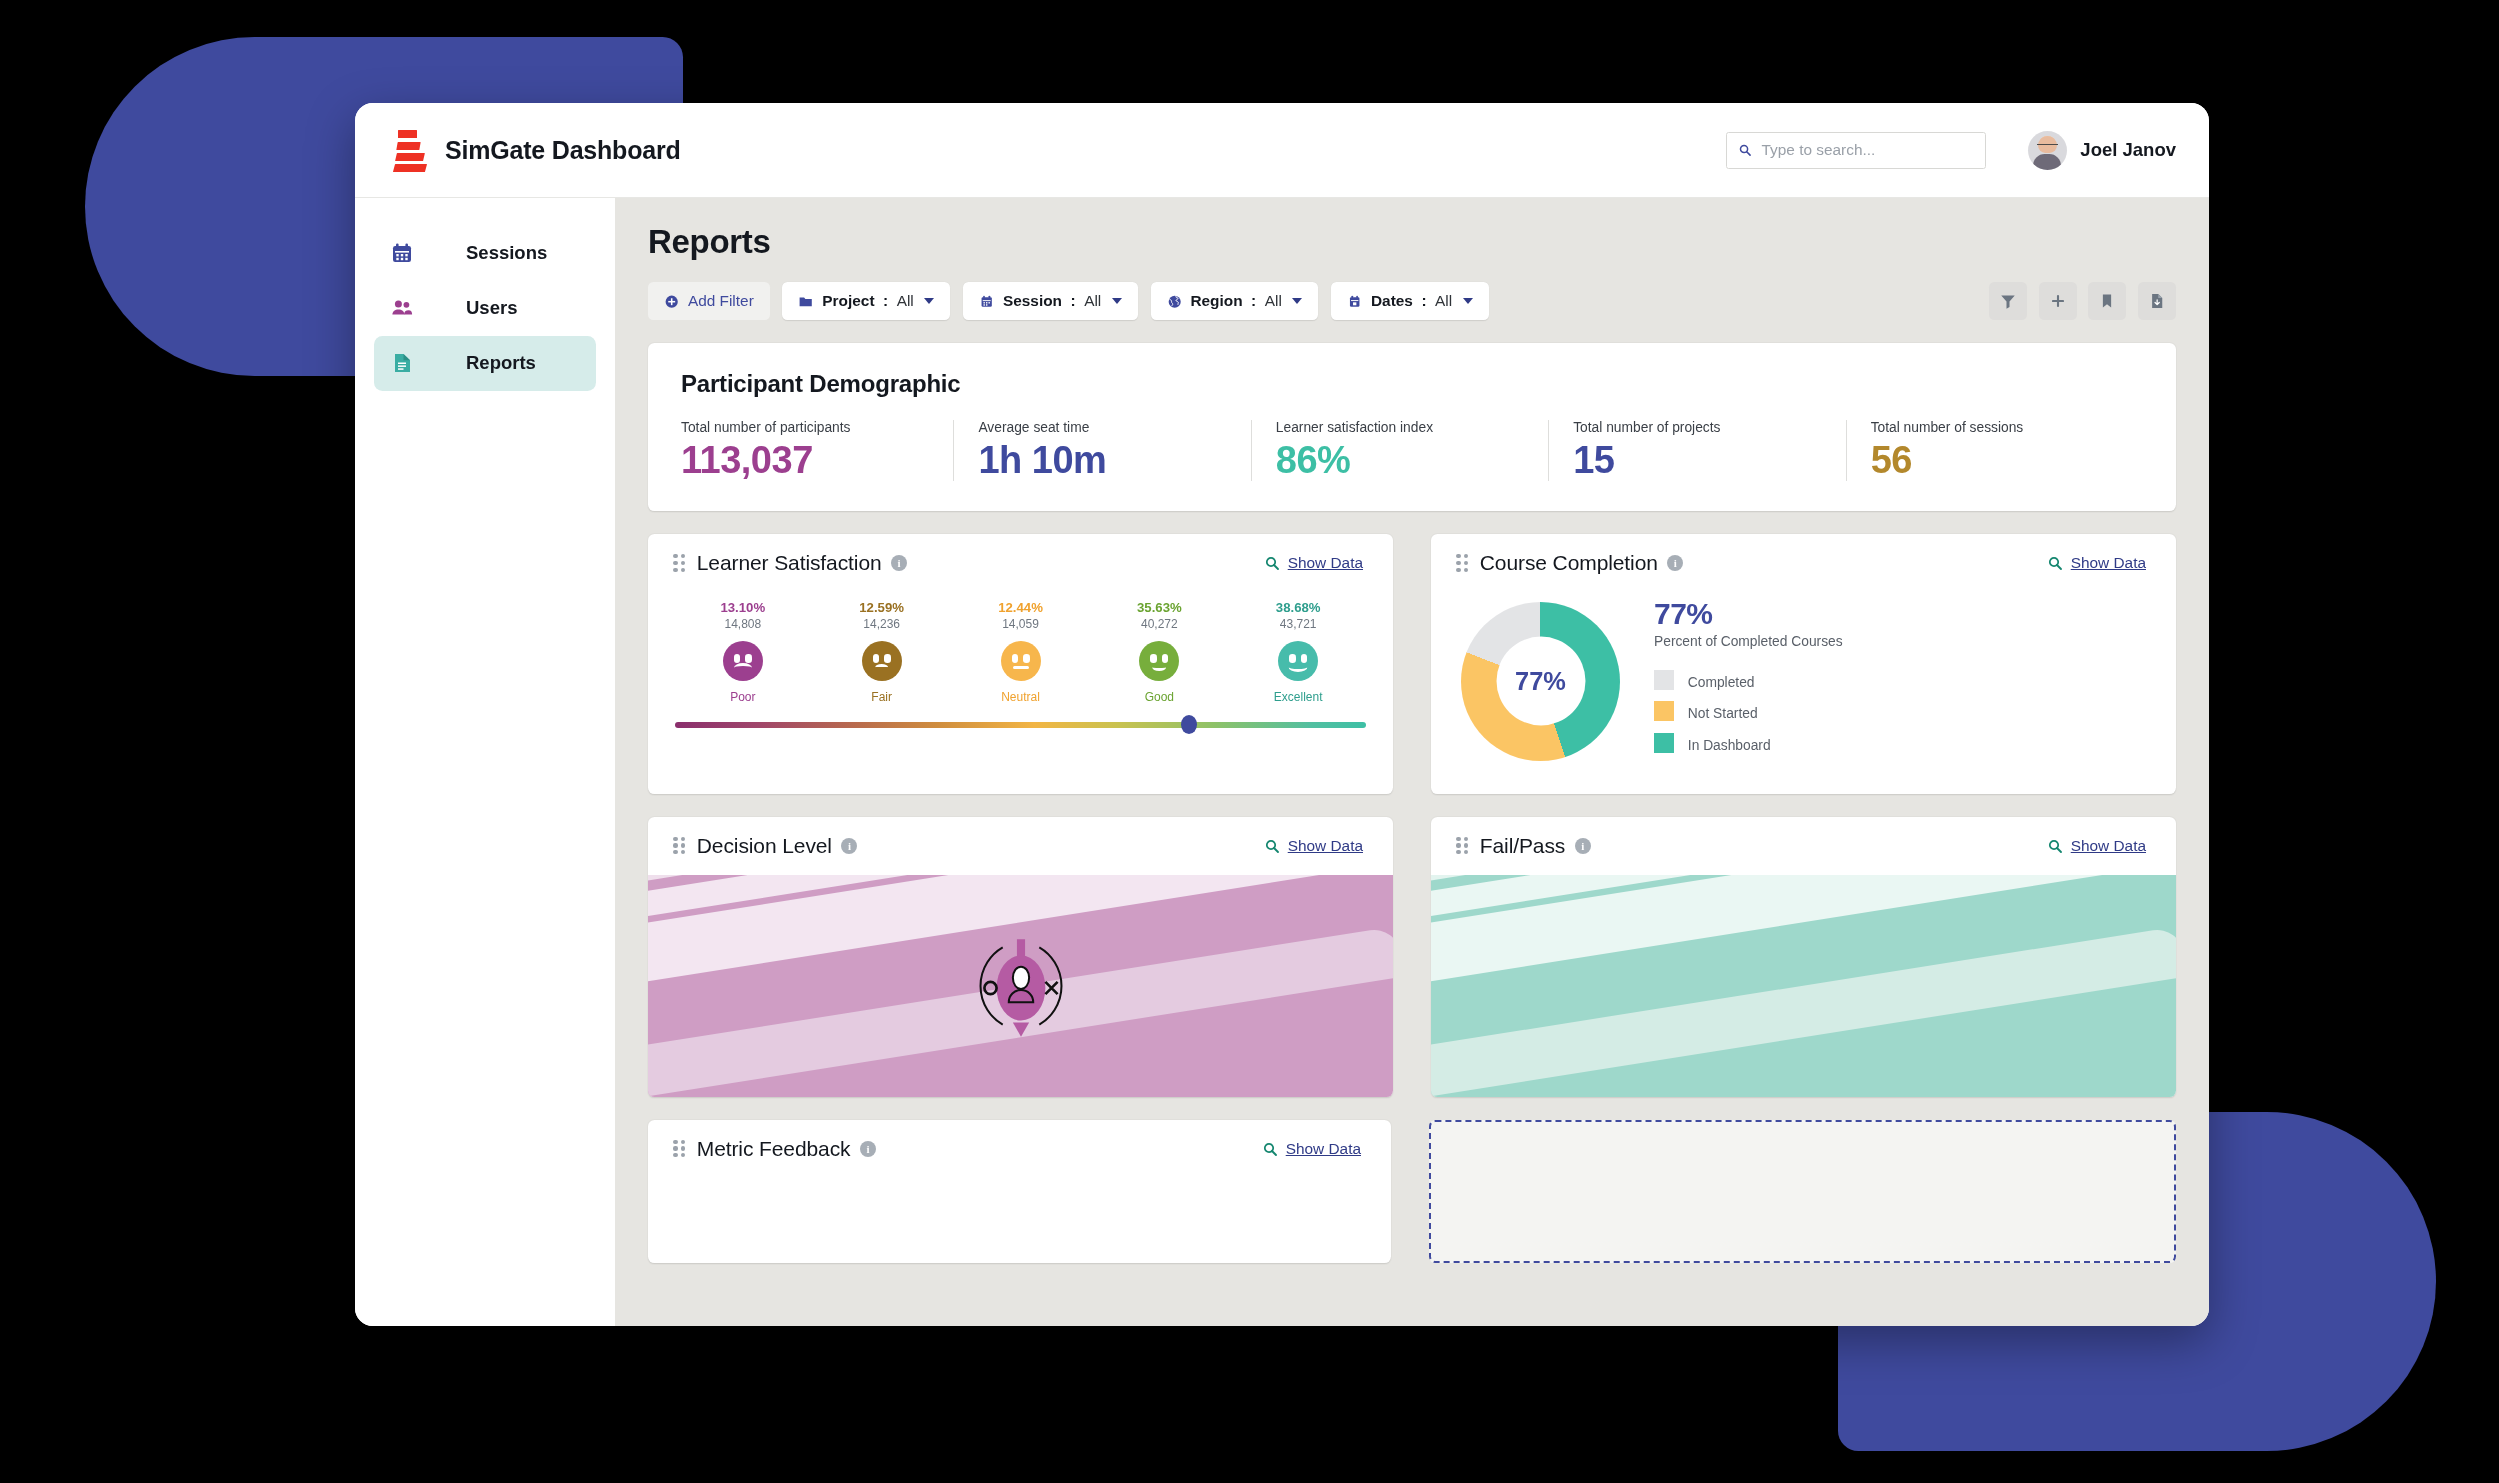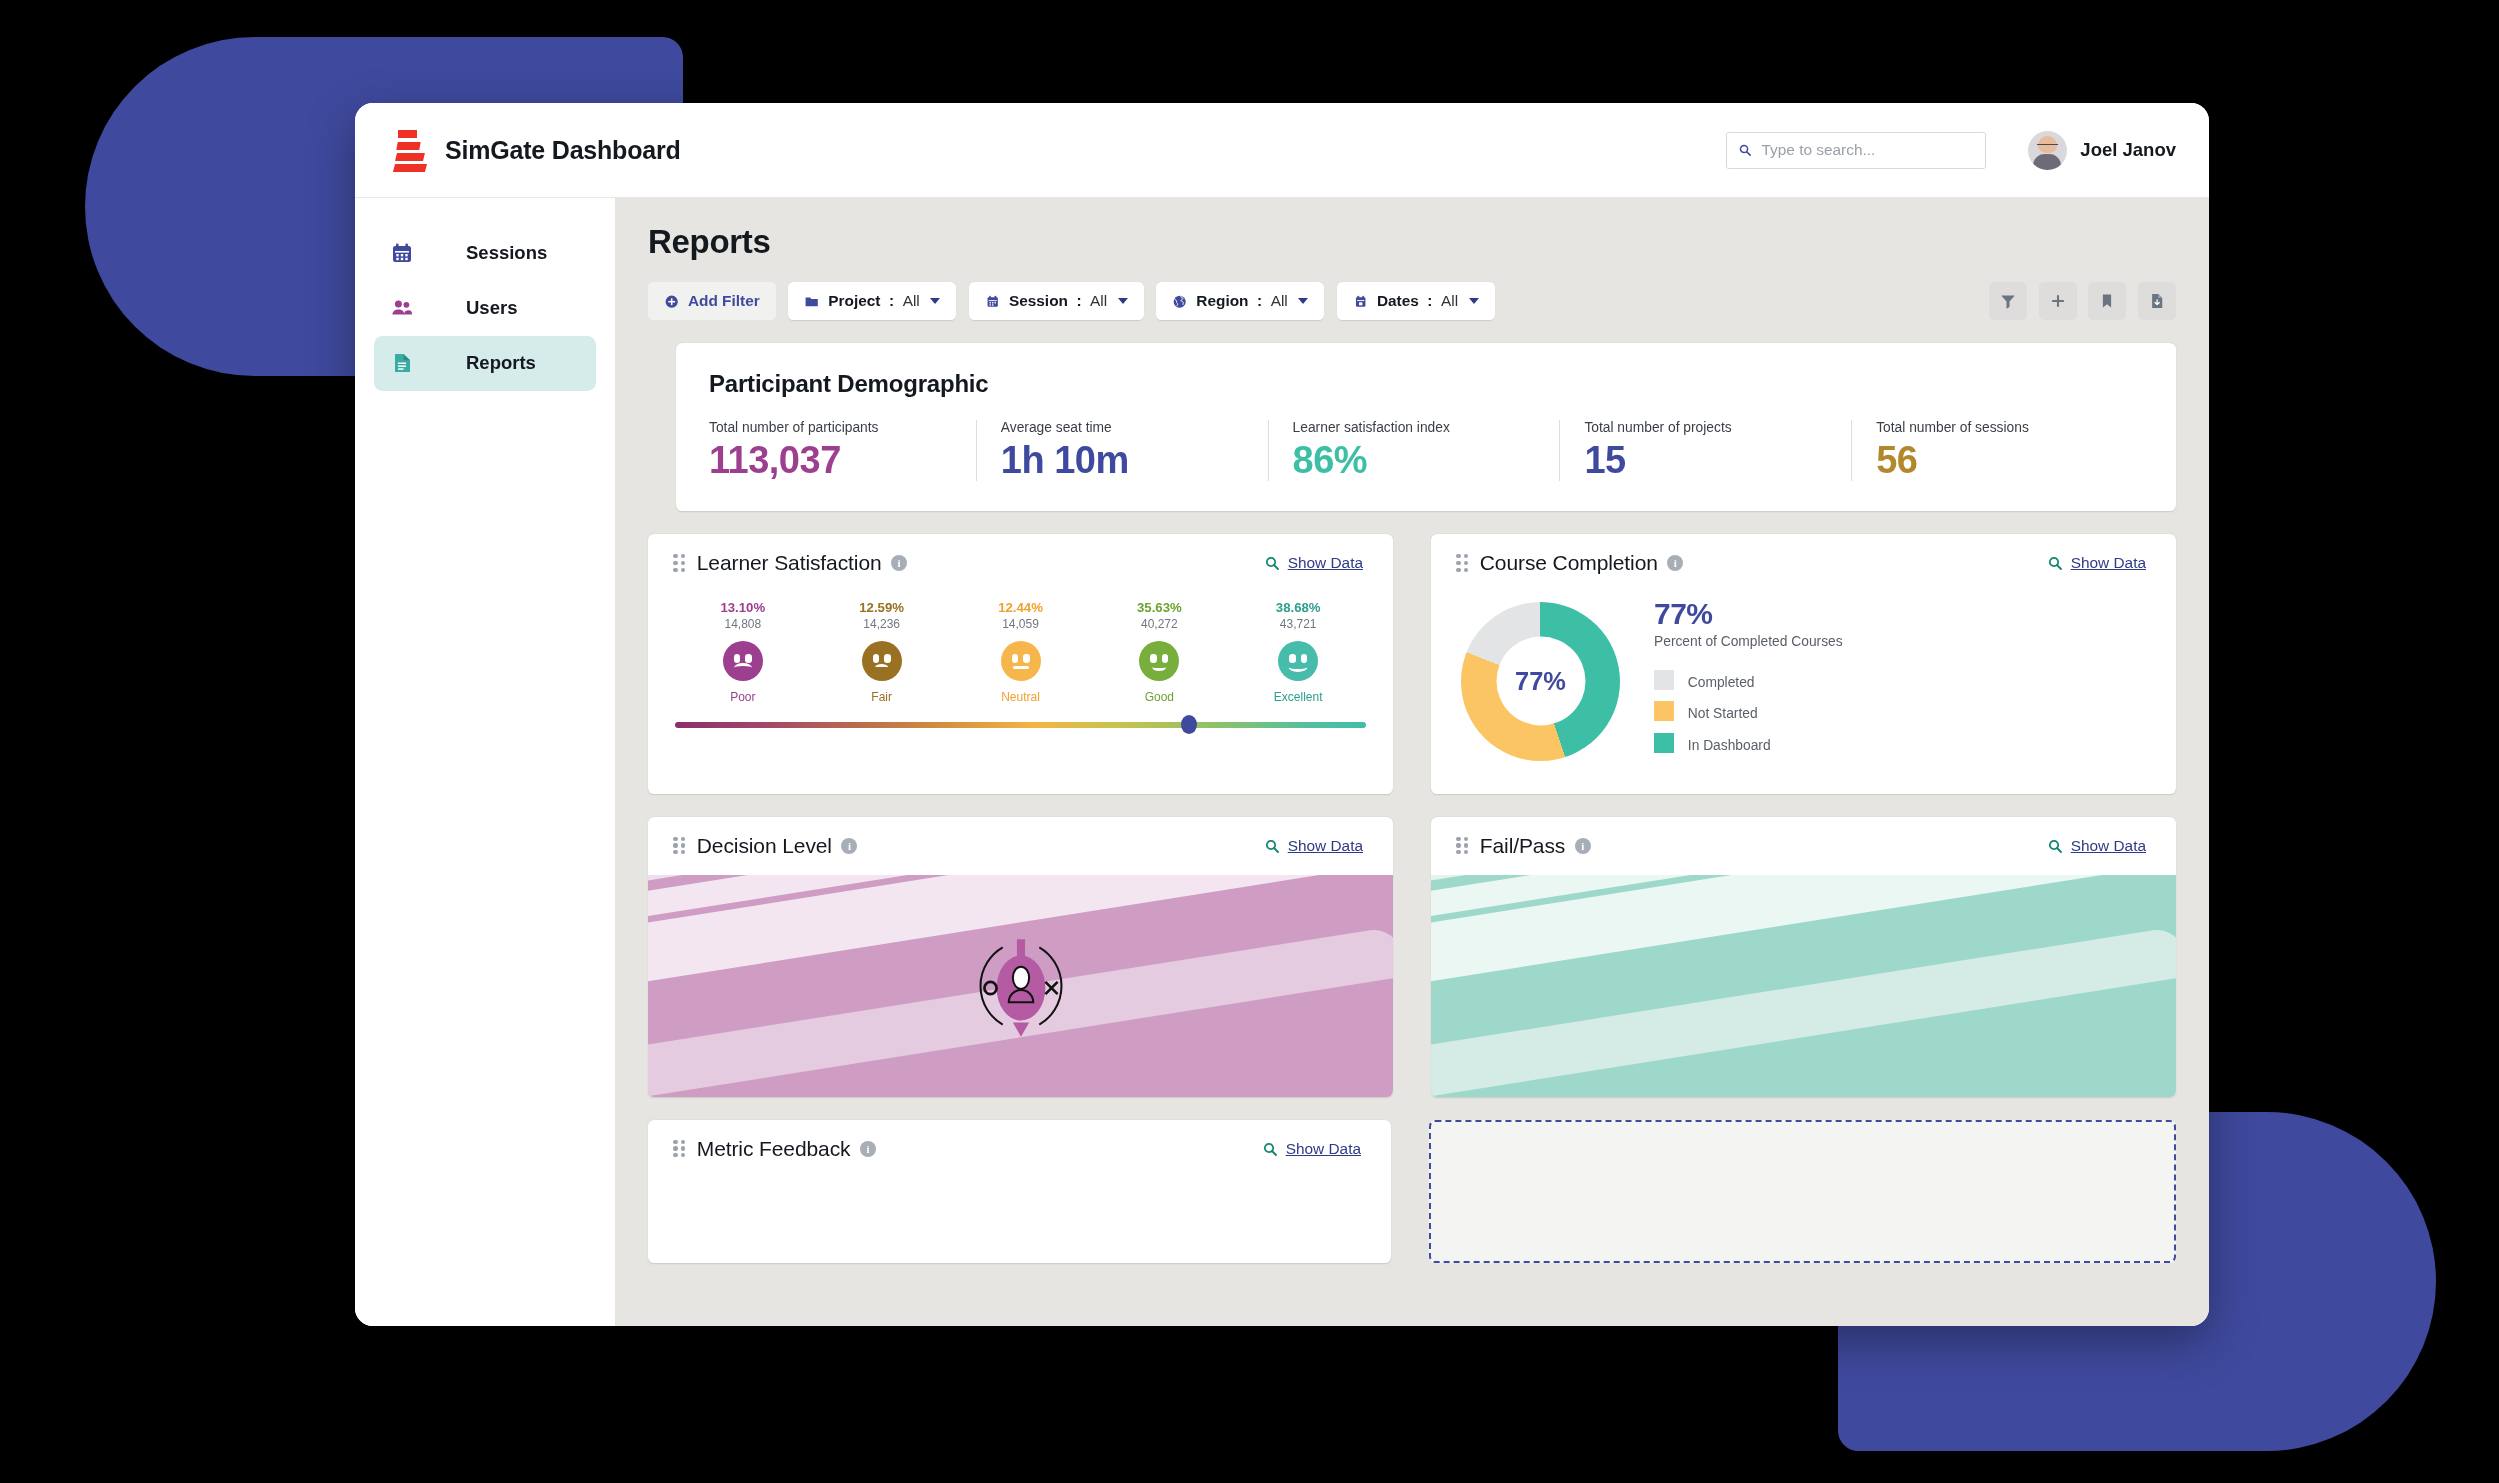--- a/index.html
+++ b/index.html
@@ -193,21 +193,20 @@
     font-size: 15.4px;
     color: #14181f;
     cursor: pointer;
     box-shadow: 0 0.5px 1.1px rgba(0,0,0,.10);
     white-space: nowrap;
   }
   .chip.addfilter {
     background: #f1f1ef;
     color: #3f4a9e;
     box-shadow: none;
-    font-weight: bold;
   }
   .chip .ci { width: 15.4px; height: 15.4px; flex: 0 0 15.4px; }
   .chip b { font-weight: 700; }
   .chip .val { color: #2f3338; }
   .caret {
     width: 0; height: 0;
     border-left: 5.8px solid transparent;
     border-right: 5.8px solid transparent;
     border-top: 6.4px solid #2f3a86;
     margin-left: 2.1px;
@@ -223,21 +222,21 @@
   }
   .tool-btn svg { width: 18px; height: 18px; }
 
   
   .card {
     background: #ffffff;
     border-radius: 6.4px;
     box-shadow: 0 0.5px 1.6px rgba(0,0,0,.12);
   }
 
-  .kpi-card { padding: 26.5px 33px 30px 33px; margin-bottom: 23px; margin-left: 28px; }
+  .kpi-card { padding: 26.5px 33px 30px 33px; margin-bottom: 23px; }
   .kpi-title {
     font-size: 24px;
     font-weight: 700;
     color: #14181f;
     margin-bottom: 22px;
     letter-spacing: -0.2px;
   }
   .kpi-row { display: flex; }
   .kpi {
     flex: 1;

